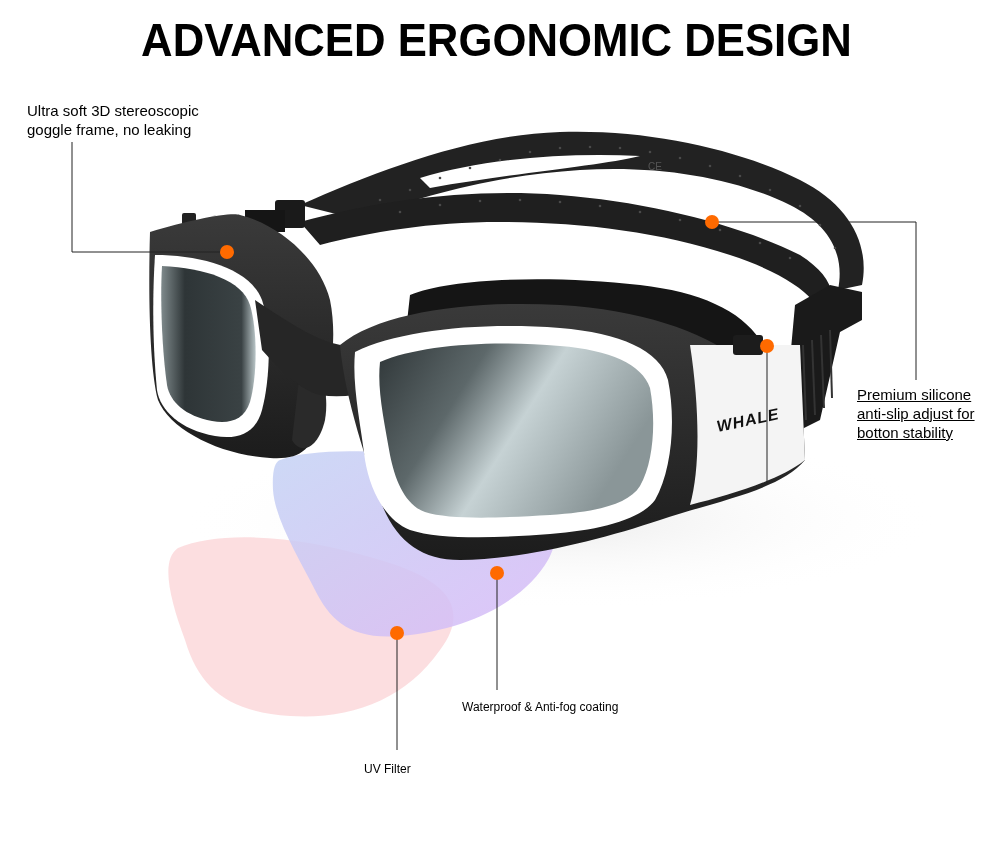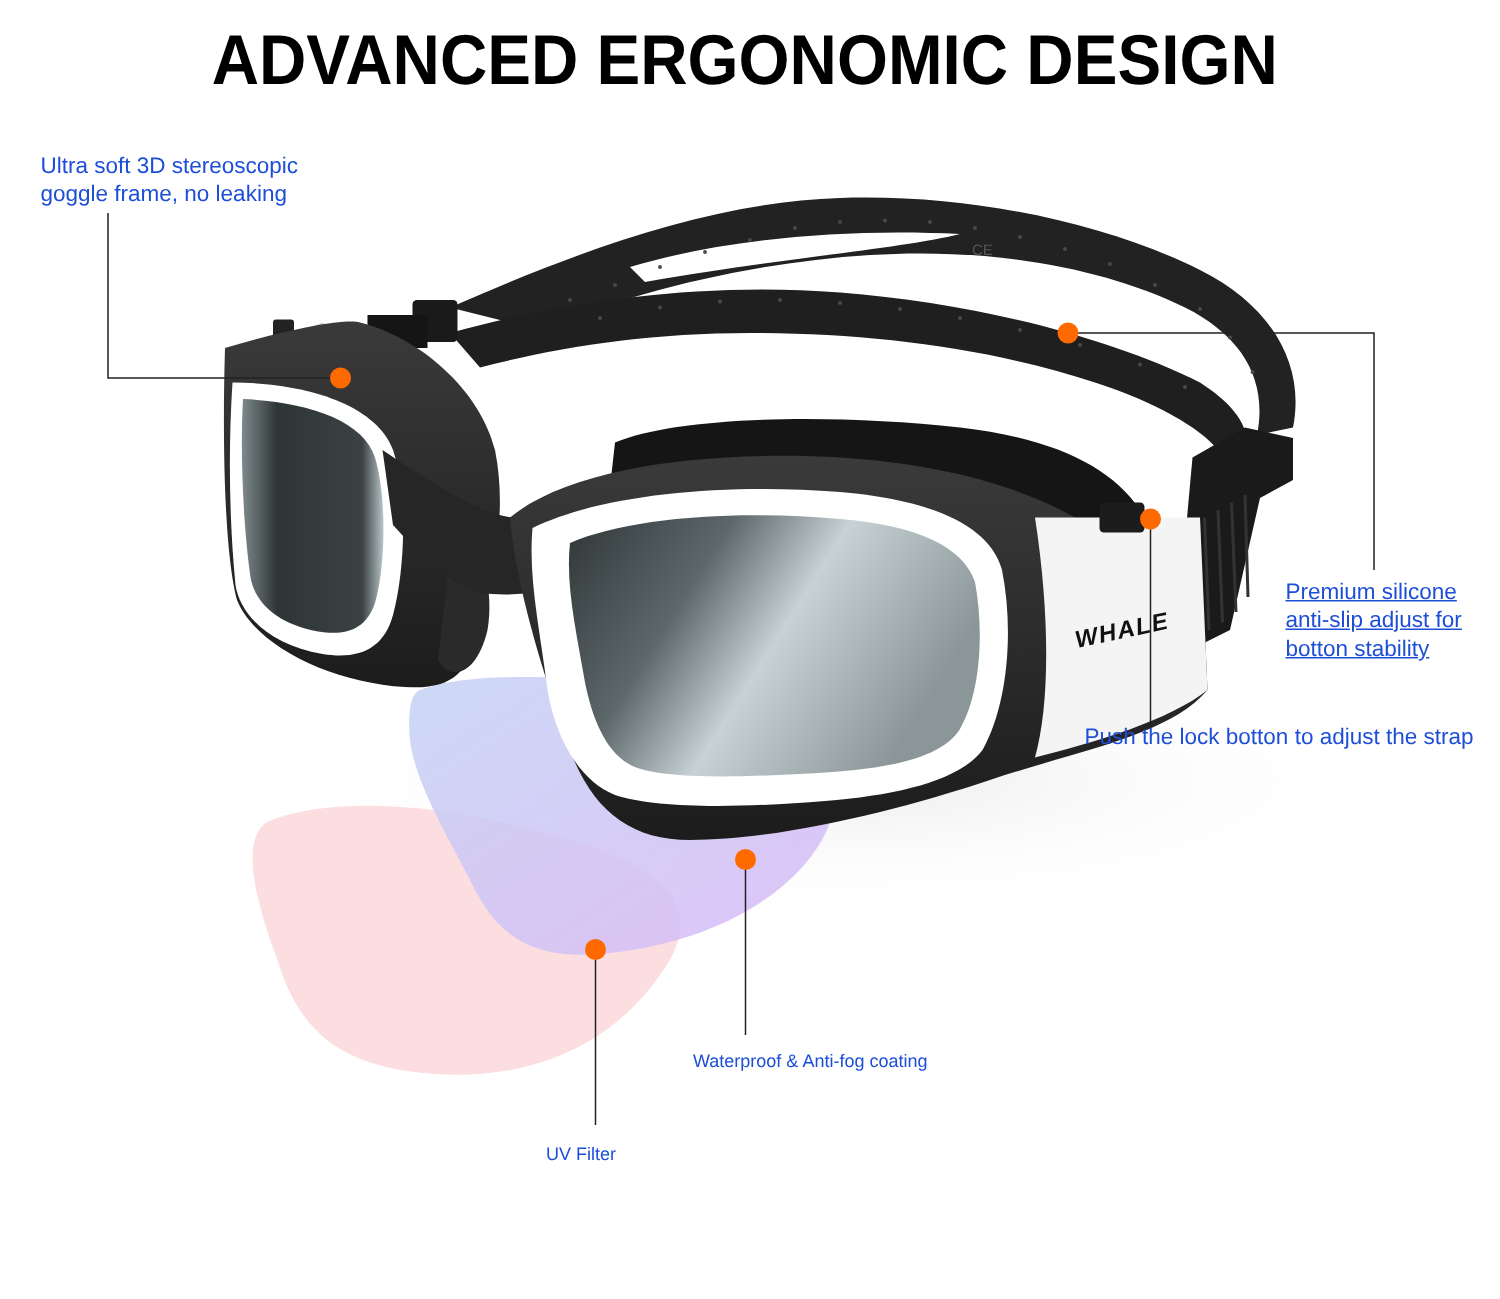--- a/index.html
+++ b/index.html
@@ -9,21 +9,21 @@
     .title {
       position: absolute; left: 0; top: 12px; width: 993px;
       text-align: center; font-weight: bold; font-size: 47px;
       letter-spacing: 0px; transform: scaleX(0.93); transform-origin: 496px 0;
       color: #000;
     }
 
     .illustration { position: absolute; left: 0; top: 0; width: 1000px; height: 866px; }
 
     .label {
-      position: absolute; font-size: 15px; line-height: 19px; color: #1d4ed8;
+      position: absolute; font-size: 15px; line-height: 19px; color: #000000;
       white-space: nowrap;
     }
     .label.big { font-size: 12px; line-height: 22px; }
 
     #lbl-frame { left: 27px; top: 101px; }
     #lbl-strap { left: 857px; top: 385px; text-decoration: underline; }
     #lbl-lock  { left: 723px; top: 482px; }
     #lbl-fog   { left: 462px; top: 696px; }
     #lbl-uv    { left: 364px; top: 758px; }
 
@@ -178,21 +178,20 @@
   <span class="lbl-line">goggle frame, no leaking</span>
 </div>
 
 <div class="label" id="lbl-strap">
   <span class="lbl-line">Premium silicone</span>
   <span class="lbl-line">anti-slip adjust for</span>
   <span class="lbl-line">botton stability</span>
 </div>
 
 <div class="label" id="lbl-lock">
-  <span class="lbl-line">Push the lock botton to adjust the strap</span>
 </div>
 
 <div class="label big" id="lbl-fog">
   <span class="lbl-line">Waterproof &amp; Anti-fog coating</span>
 </div>
 
 <div class="label big" id="lbl-uv">
   <span class="lbl-line">UV Filter</span>
 </div>
 

